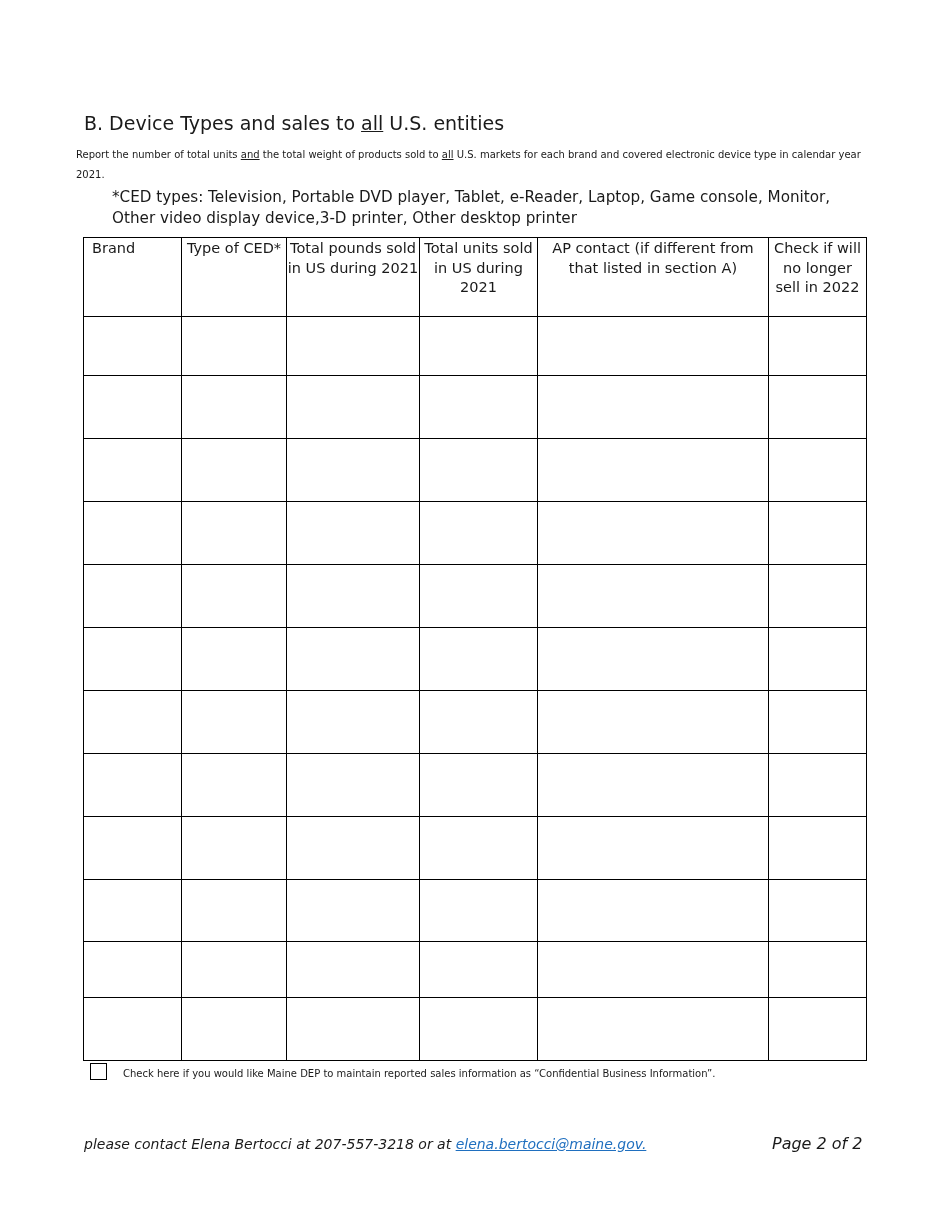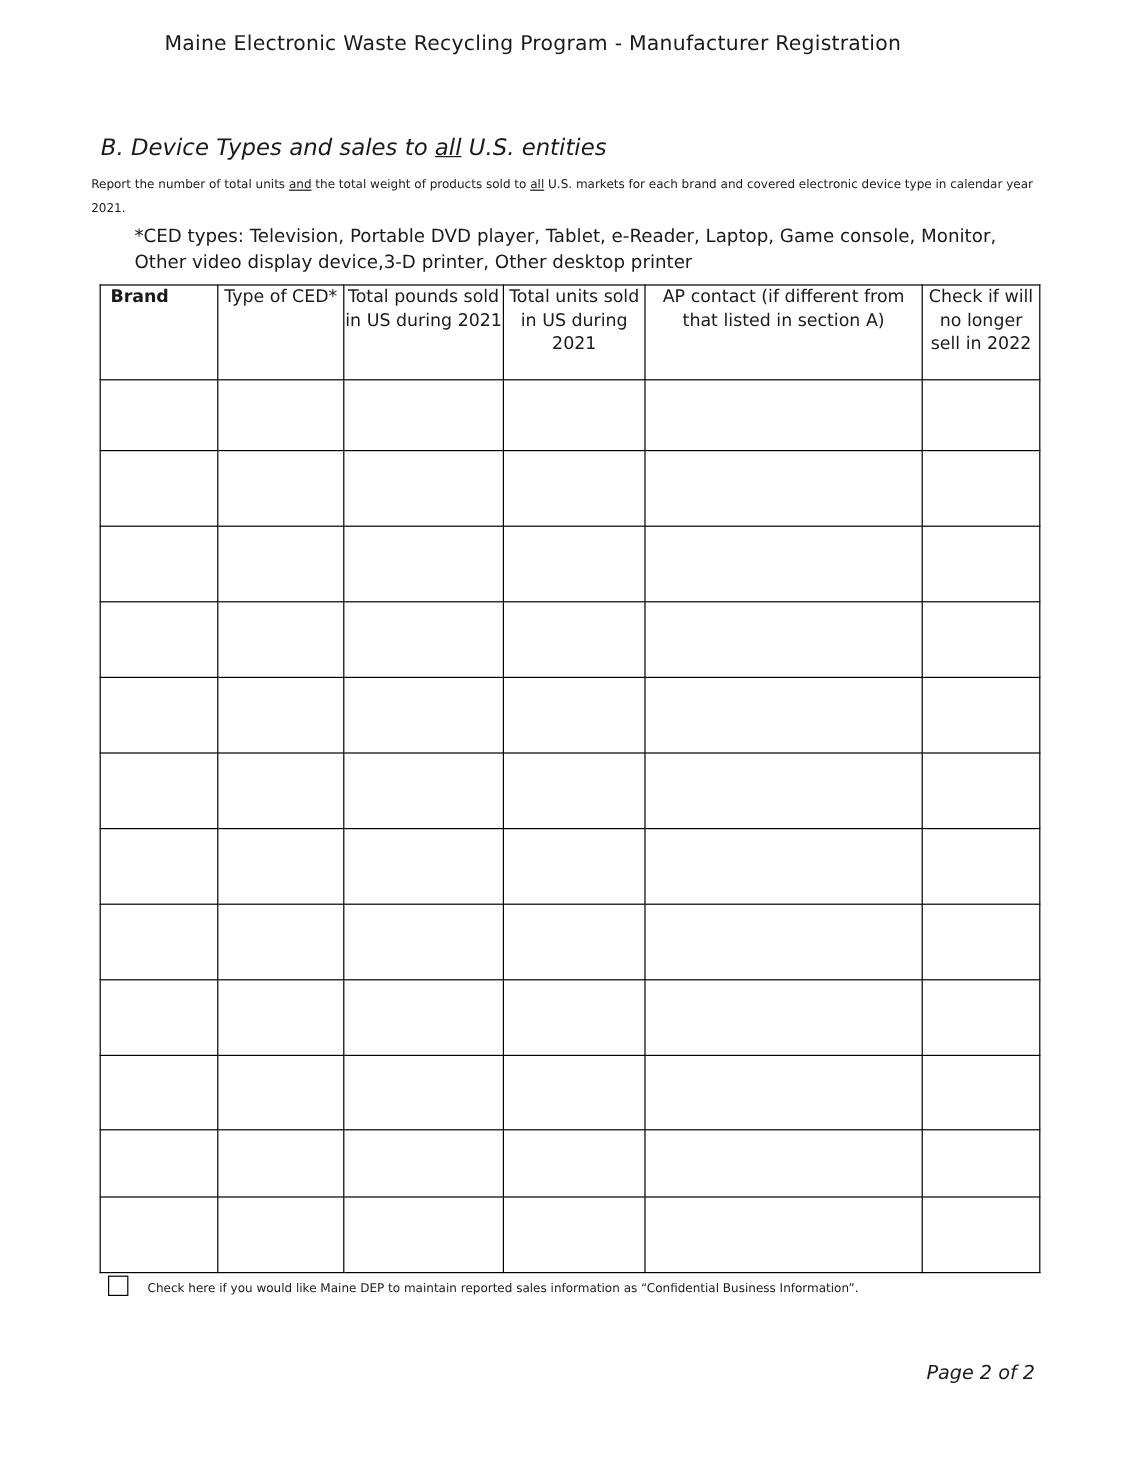--- a/index.html
+++ b/index.html
@@ -1,36 +1,35 @@
 <!DOCTYPE html>
 <html><head>
 <meta charset="utf-8">
 <style>
   html, body { margin: 0; padding: 0; background: #ffffff; }
   body { width: 950px; height: 1230px; position: relative; font-family: "DejaVu Sans", sans-serif; color: #1a1a1a; }
   .title { position: absolute; left: 0; width: 888px; top: 26px; text-align: center; font-size: 17px; line-height: 23px; letter-spacing: 0.2px; }
-  .section-head { position: absolute; left: 84px; top: 112px; font-size: 19px; font-style: italic; }
+  .section-head { position: absolute; left: 84px; top: 112px; font-size: 19px; }
   .intro { position: absolute; left: 76px; top: 145px; width: 790px; font-size: 10px; line-height: 20px; }
   .ced { position: absolute; left: 112px; top: 187px; width: 760px; font-size: 15.2px; line-height: 21px; }
   u { text-decoration: underline; }
   table.grid { position: absolute; left: 83px; top: 237px; border-collapse: collapse; table-layout: fixed; }
   table.grid td, table.grid th { border: 1px solid #000; padding: 0; vertical-align: top; font-weight: normal; }
   table.grid th { font-size: 14.5px; line-height: 19.5px; padding-top: 1px; text-align: center; }
-  table.grid th.left { text-align: left; padding-left: 8px; font-weight: bold; }
+  table.grid th.left { text-align: left; padding-left: 8px; }
   .cbi { position: absolute; left: 84px; top: 1063px; width: 790px; font-size: 10px; line-height: 19px; }
   .cbi-box { display: inline-block; width: 17px; height: 17px; border: 1px solid #000; vertical-align: -3px; margin-left: 6px; margin-right: 16px; box-sizing: border-box; }
   .footer-note { position: absolute; left: 84px; top: 1135px; font-style: italic; font-size: 14px; line-height: 19.5px; }
   .footer-note a { color: #1f6fbf; text-decoration: underline; }
   .page-num { position: absolute; left: 772px; top: 1134px; font-size: 16px; font-style: italic; }
 </style>
 </head>
 <body>
 
 <div class="title">
-  <div>Maine Electronic Waste Recycling Program - Manufacturer Registration</div>
 </div>
 
 <div class="section-head"><span>B. Device Types and sales to </span><u>all</u><span> U.S. entities</span></div>
 
 <div class="intro"><span>Report the number of total units </span><u>and</u><span> the total weight of products sold to </span><u>all</u><span> U.S. markets for each brand and covered electronic device type in calendar year 2021.</span></div>
 
 <div class="ced">*CED types: Television, Portable DVD player, Tablet, e-Reader, Laptop, Game console, Monitor, Other video display device,3-D printer, Other desktop printer</div>
 
 <table class="grid">
   <colgroup id="cols">
@@ -149,15 +148,16 @@
         <td></td>
       </tr>
     </tbody>
 </table>
 
 <div class="cbi">
   <span class="cbi-box"></span><span>Check here if you would like Maine DEP to maintain reported sales information as “Confidential Business Information”.</span>
 </div>
 
 <div class="footer-note">
+  <div><span>please contact Elena Bertocci at 207-557-3218 or at </span><a style="color: rgb(31, 111, 191);">elena.bertocci@maine.gov.</a></div>
 </div>
 
 <div class="page-num">Page 2 of 2</div>
 
 </body></html>

